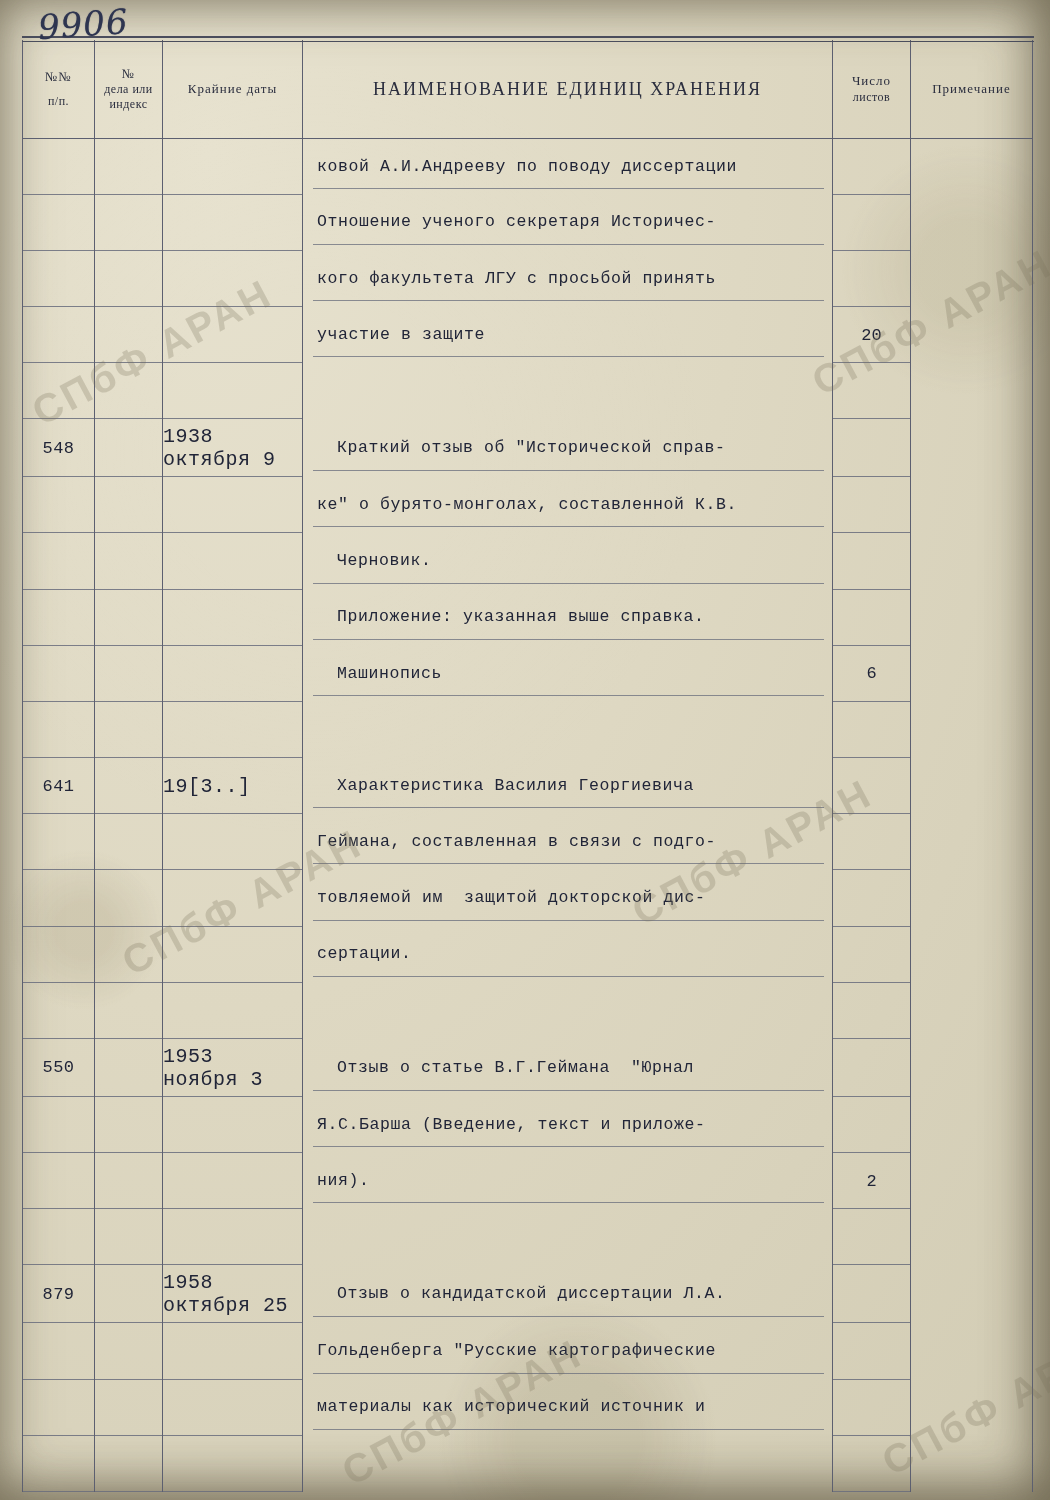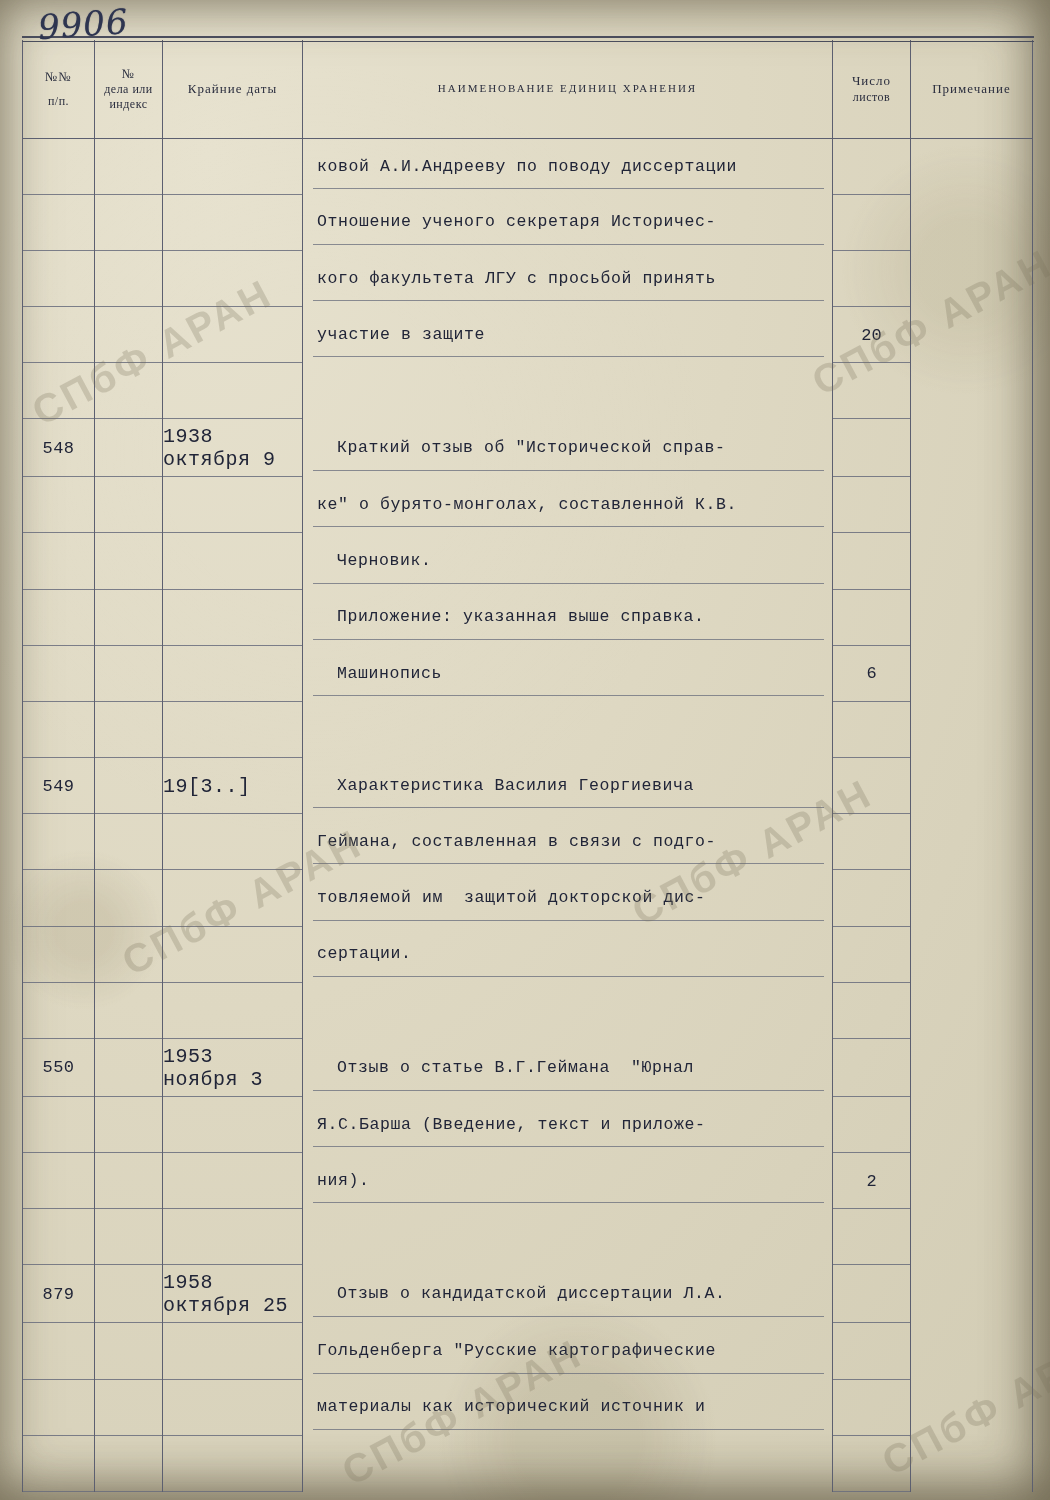--- a/index.html
+++ b/index.html
@@ -128,21 +128,21 @@
     padding: 6px 2px;
     height: 98px;
   }
   thead th .small {
     font-size: 12px;
     display: block;
     letter-spacing: .5px;
   }
   thead th.title-col {
     letter-spacing: 2px;
-    font-size: 11px;
+    font-size: 18px;
   }
 
   tbody tr { height: 44.5px; }
   tbody td { position: relative; }
 
   
   td.ruled:after {
     content: "";
     position: absolute;
     left: 0; right: 0; bottom: 0;
@@ -399,21 +399,21 @@
                 <span class="d2"></span>
                 <span class="d2"></span>
               </td>
               <td>
                 <span class="typed"></span>
               </td>
               <td class="sheets ruled"></td>
               <td class="numcell"></td>
             </tr>
             <tr>
-              <td class="numcell ruled">549</td>
+              <td class="numcell ruled">641</td>
               <td class="numcell ruled"></td>
               <td class="datecell ruled">
                 <span class="d2">19[3..]</span>
                 <span class="d2"></span>
               </td>
               <td>
                 <span class="typed indent">Характеристика Василия Георгиевича</span>
                 <span class="ul-line"></span>
               </td>
               <td class="sheets ruled"></td>

